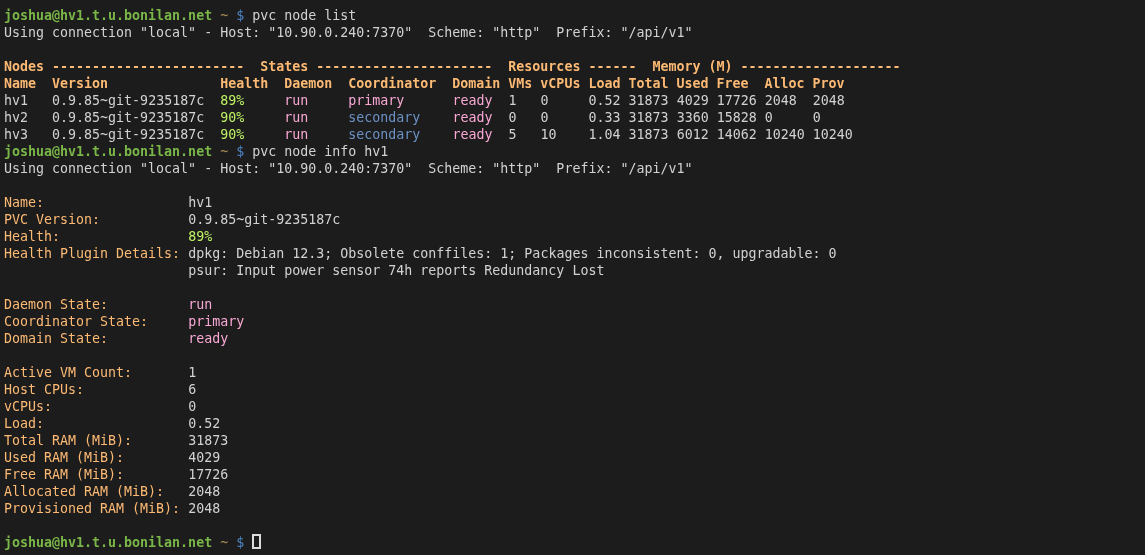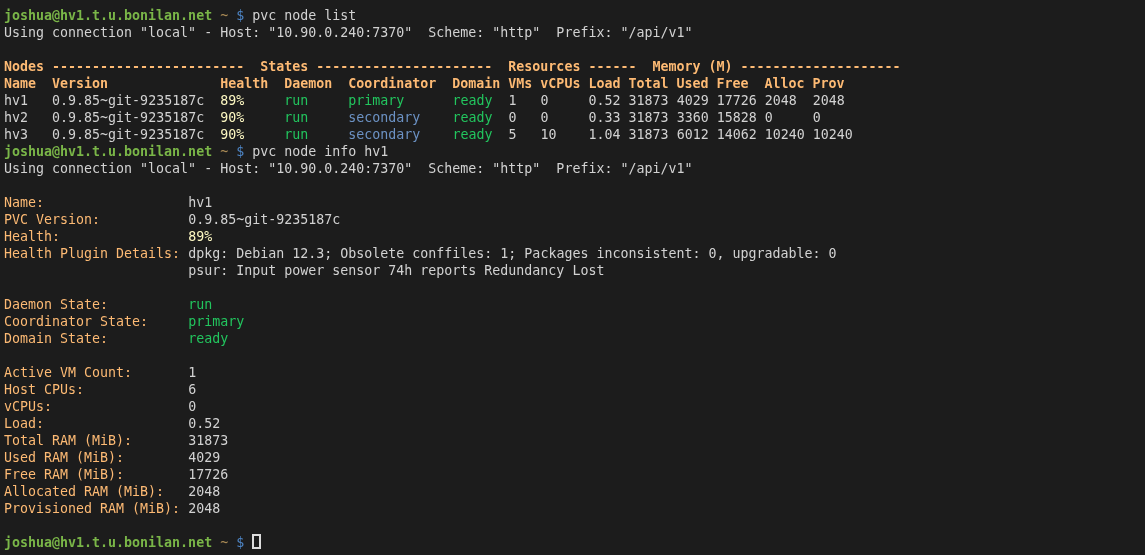--- a/index.html
+++ b/index.html
@@ -10,23 +10,23 @@
   #terminal{
     width:1145px;height:555px;
     font-family:"DejaVu Sans Mono","Liberation Mono",monospace;
     font-size:13.3px;line-height:17px;
     padding:7px 0 0 4px;box-sizing:border-box;
     white-space:pre;cursor:text;
   }
   .line{height:17px;}
   .c-d{color:#d2d2d2;}
   .c-b{color:#fdba74;font-weight:bold;}
-  .c-g{color:#22c55e;}
+  .c-g{color:#f9a8d4;}
   .c-G{color:#7ab648;font-weight:bold;}
-  .c-y{color:#fef9c3;}
+  .c-y{color:#bef264;}
   .c-u{color:#6c92c4;text-align:right;}
   .c-p{color:#fdba74;}
   .c-t{color:#a98a55;}
   .c-s{color:#4d84c4;}
   .cursor{
     display:inline-block;width:9px;height:15px;
     border:2px solid #dcdcdc;box-sizing:border-box;
     vertical-align:-2px;background:transparent;
   }
 </style>

